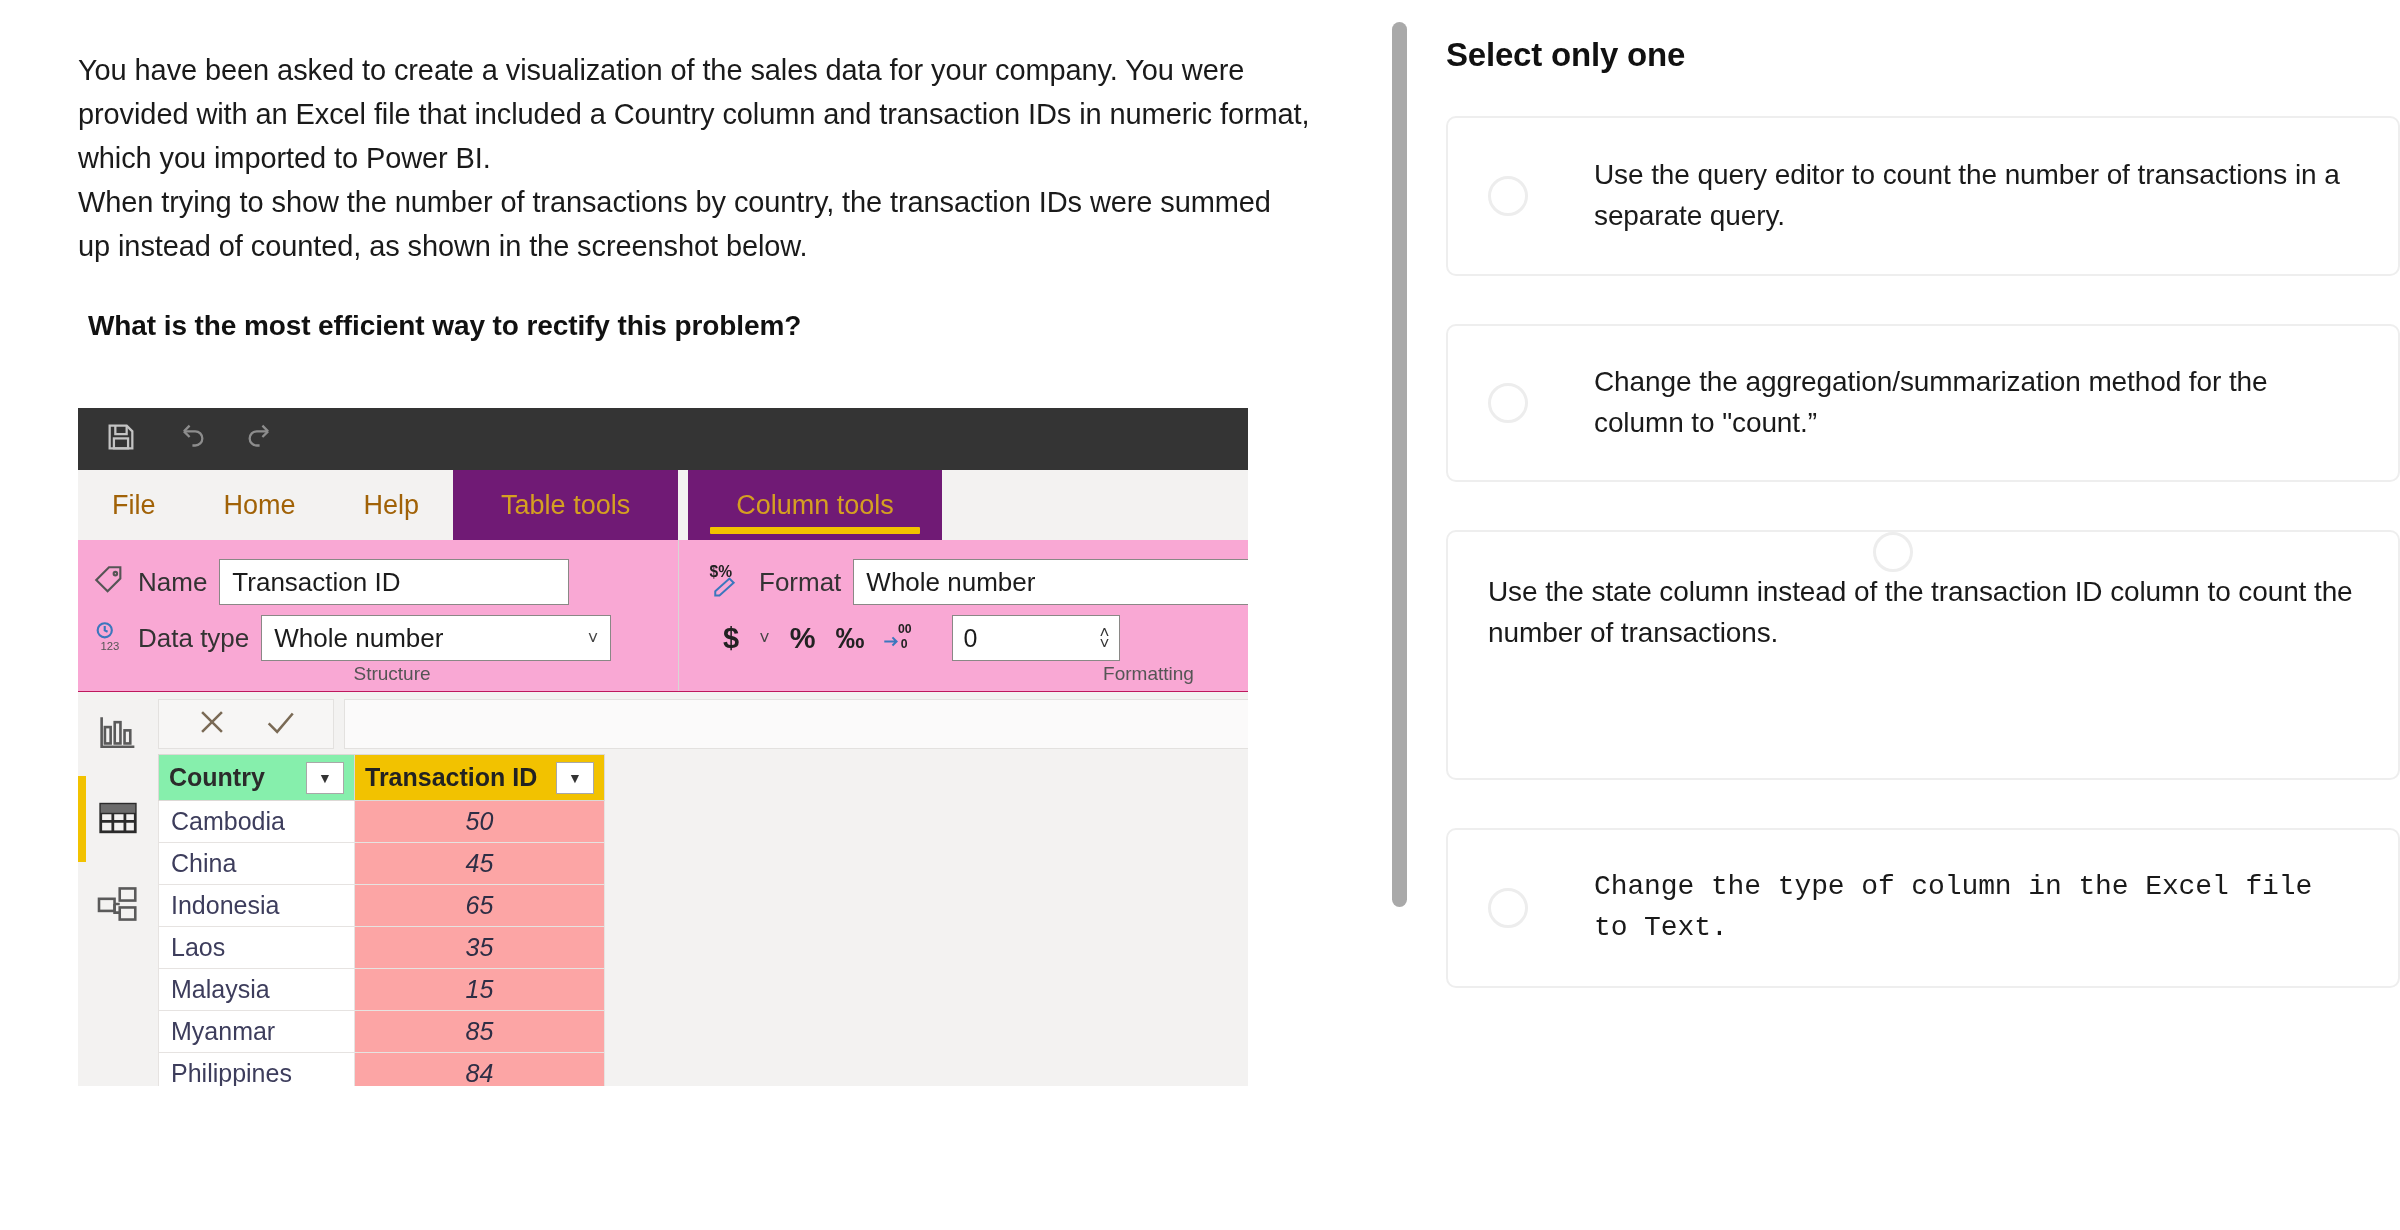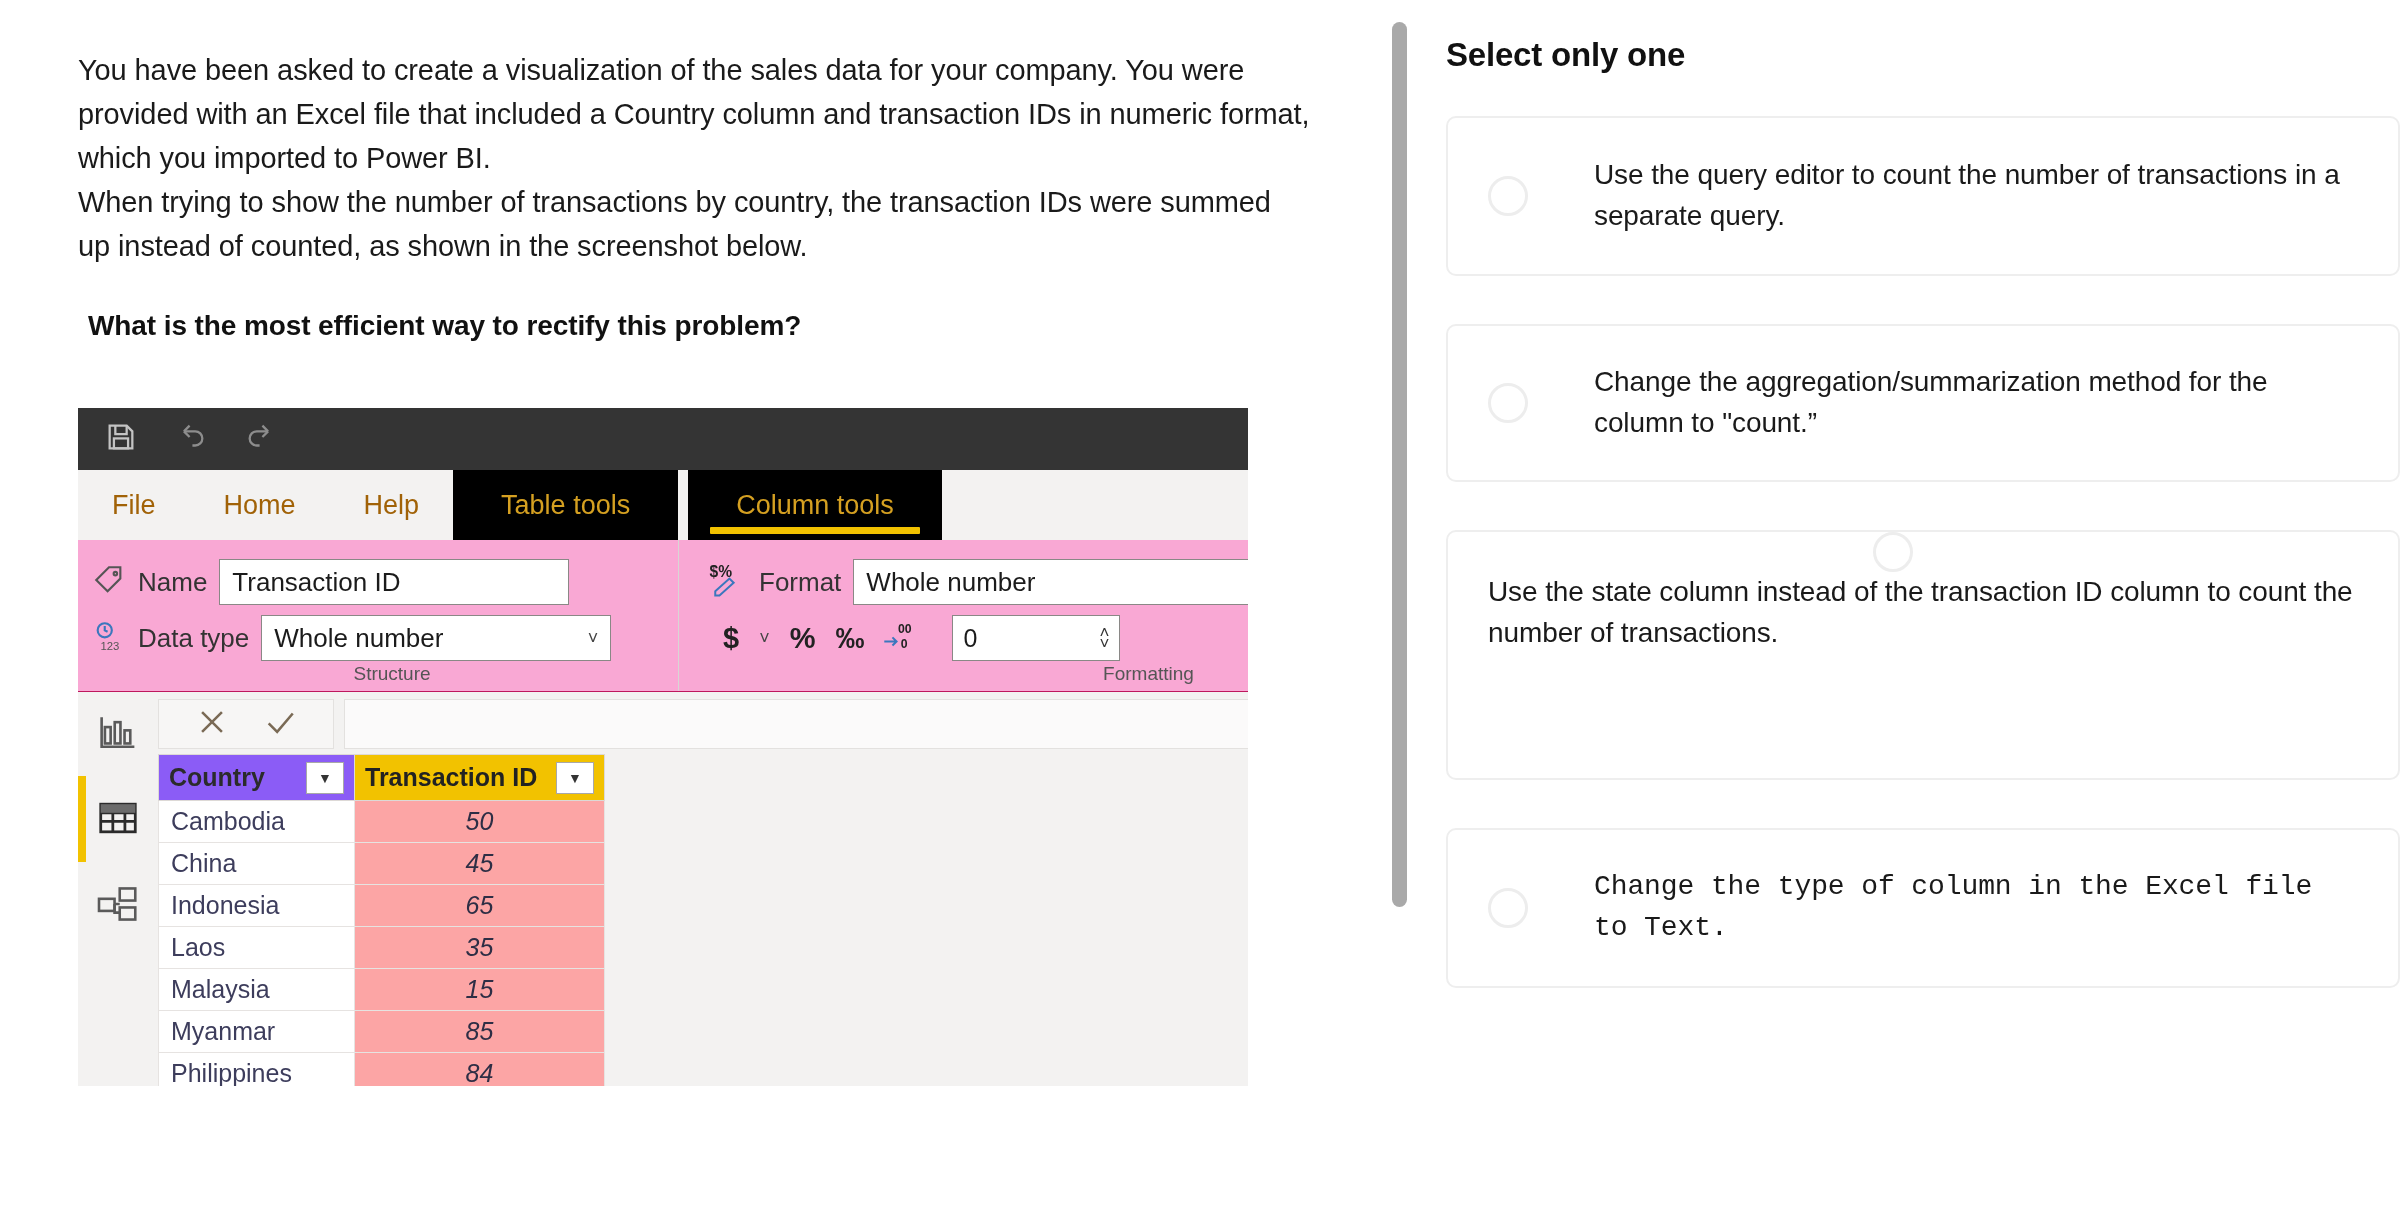--- a/index.html
+++ b/index.html
@@ -54,21 +54,21 @@
     height: 70px; background: #f3f2f1;
     display: flex; align-items: stretch;
     font-size: 27px;
   }
   .pbi-tab {
     display: flex; align-items: center; justify-content: center;
     padding: 0 30px; color: #a16207; position: relative;
   }
   .pbi-tab.plain { padding: 0 34px; }
   .pbi-tab.context {
-    background: #000000; color: #d5a021; font-weight: 500;
+    background: #701a75; color: #d5a021; font-weight: 500;
     padding: 0 48px; min-width: 196px;
   }
   .pbi-tab.context.active::after {
     content: ""; position: absolute;
     left: 22px; right: 22px; bottom: 6px; height: 7px;
     background: #f2c200; border-radius: 1px;
   }
   .tab-gap { width: 10px; }
 
   .pbi-ribbon {
@@ -121,21 +121,21 @@
   .formula-bar { display: flex; align-items: center; height: 58px; padding-top: 6px; }
   .fx-box {
     border: 1px solid #e3e1df; background: #f7f6f5;
     width: 176px; height: 50px; display: flex; align-items: center;
     justify-content: center; gap: 34px;
   }
   .fx-input { flex: 1; height: 50px; border: 1px solid #e3e1df; background: #fbfafa; margin-left: 10px; }
 
   table.grid { border-collapse: collapse; font-size: 25px; margin-top: 4px; }
   table.grid th {
-    background: #8b5cf6; color: #2b2b2b; font-weight: bold;
+    background: #86efac; color: #2b2b2b; font-weight: bold;
     text-align: left; height: 46px; padding: 0 10px;
     border: 1px solid #ddd9d6; white-space: nowrap;
   }
   table.grid th.sel { background: #f2c200; color: #222; }
   table.grid td {
     height: 42px; padding: 0 12px; border: 1px solid #e6e3e1;
     color: #3d3d5c; background: #fff; white-space: nowrap;
   }
   table.grid td.num {
     text-align: center; font-style: italic; background: #fca5a5;

